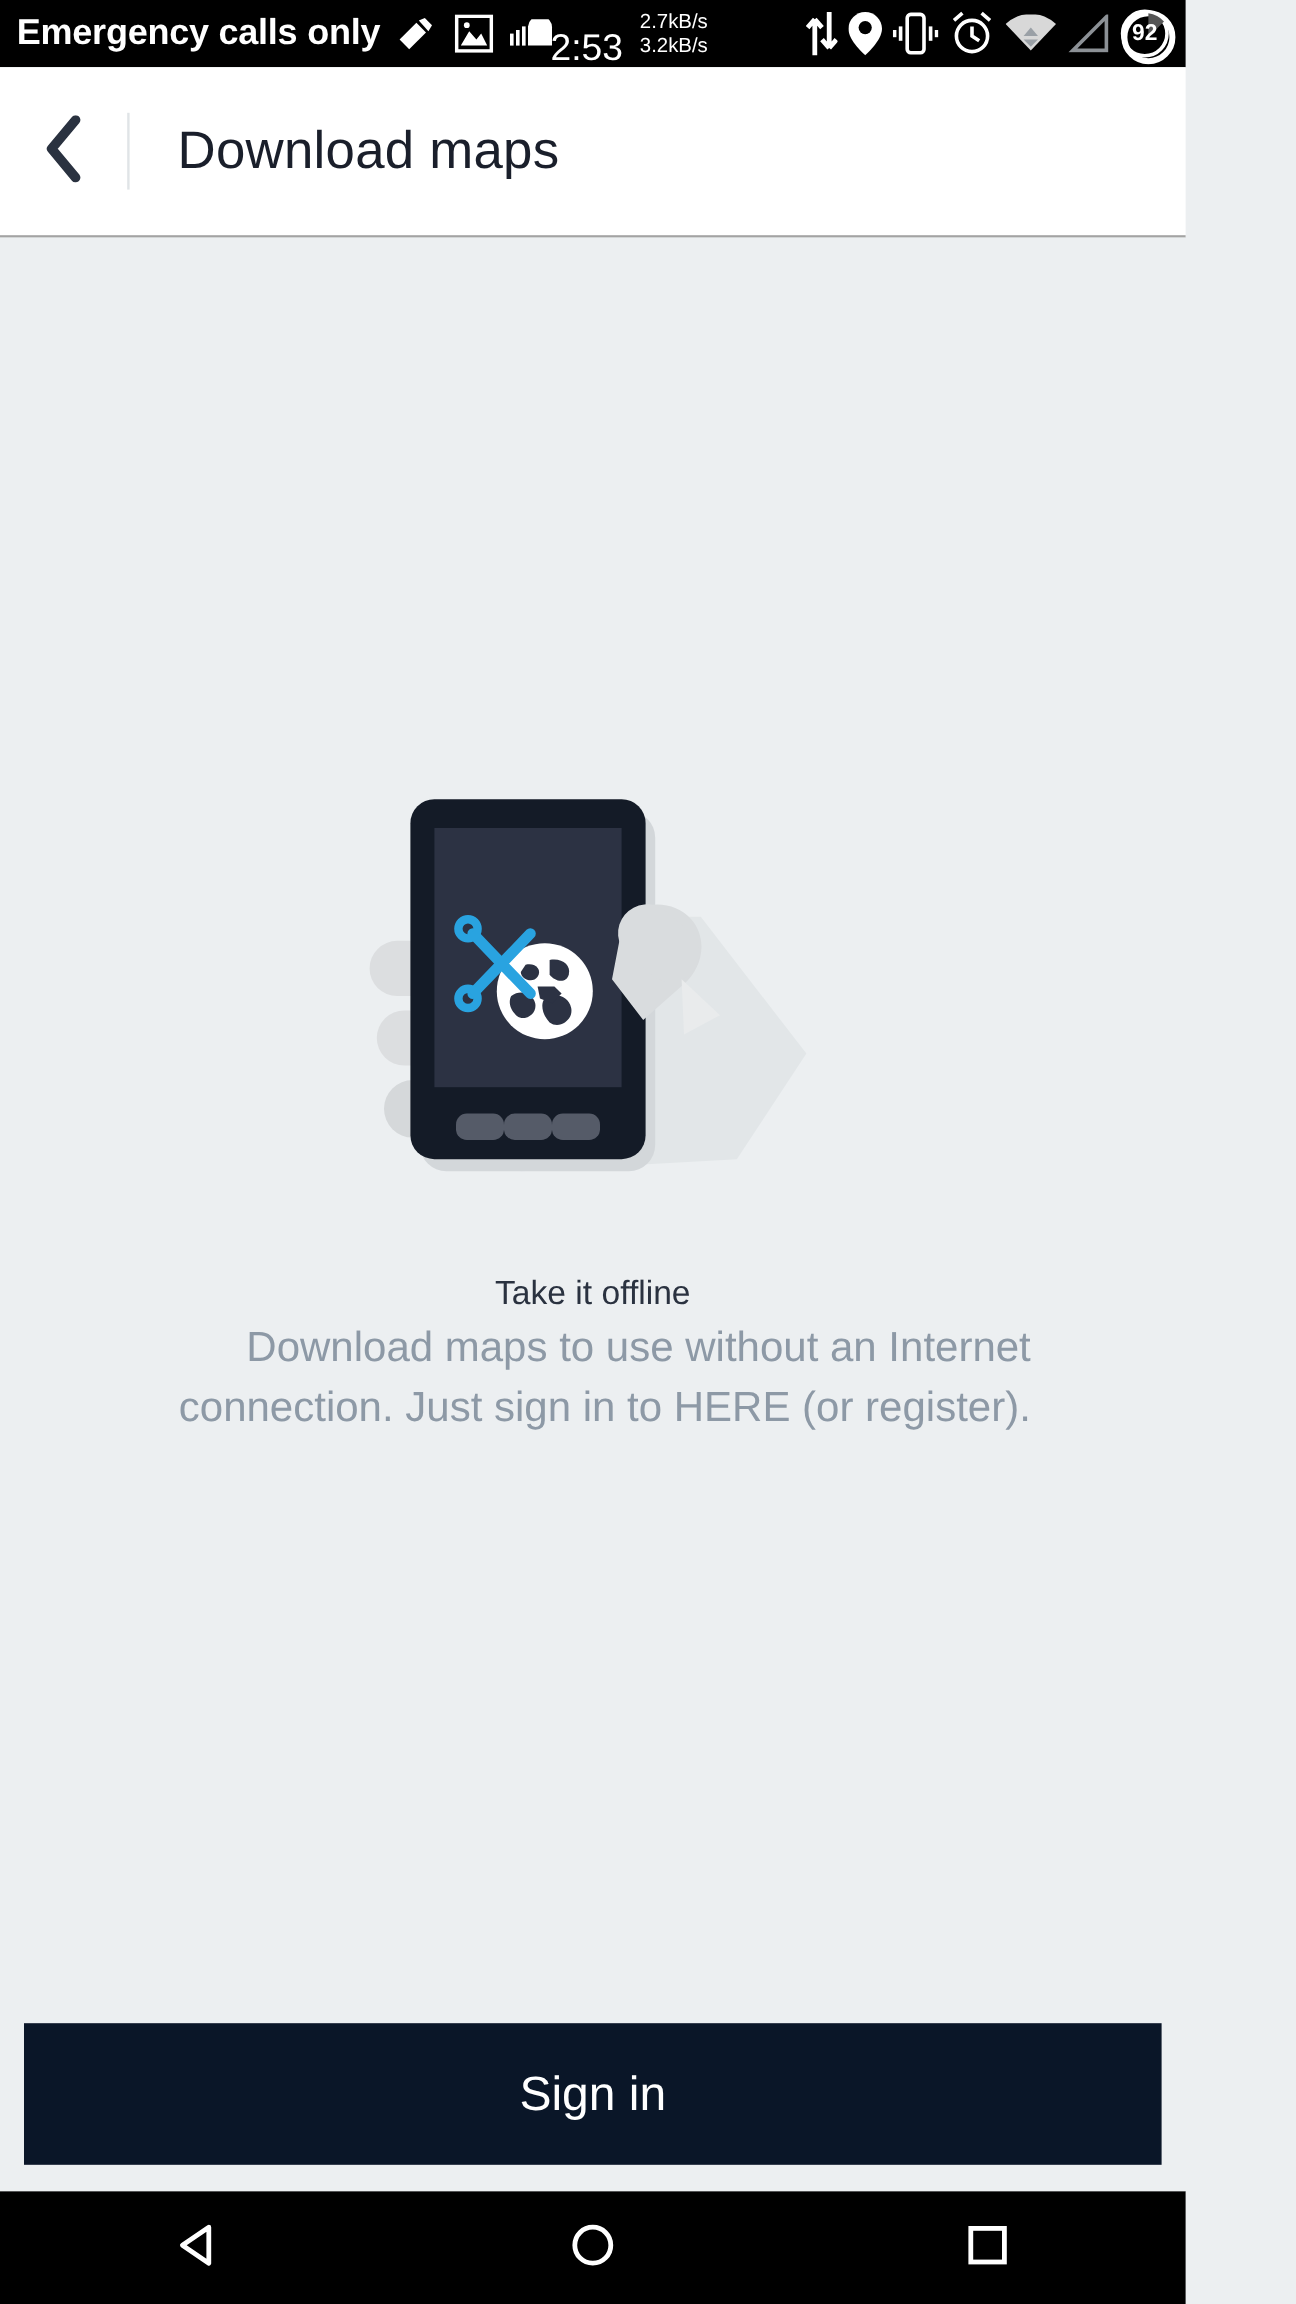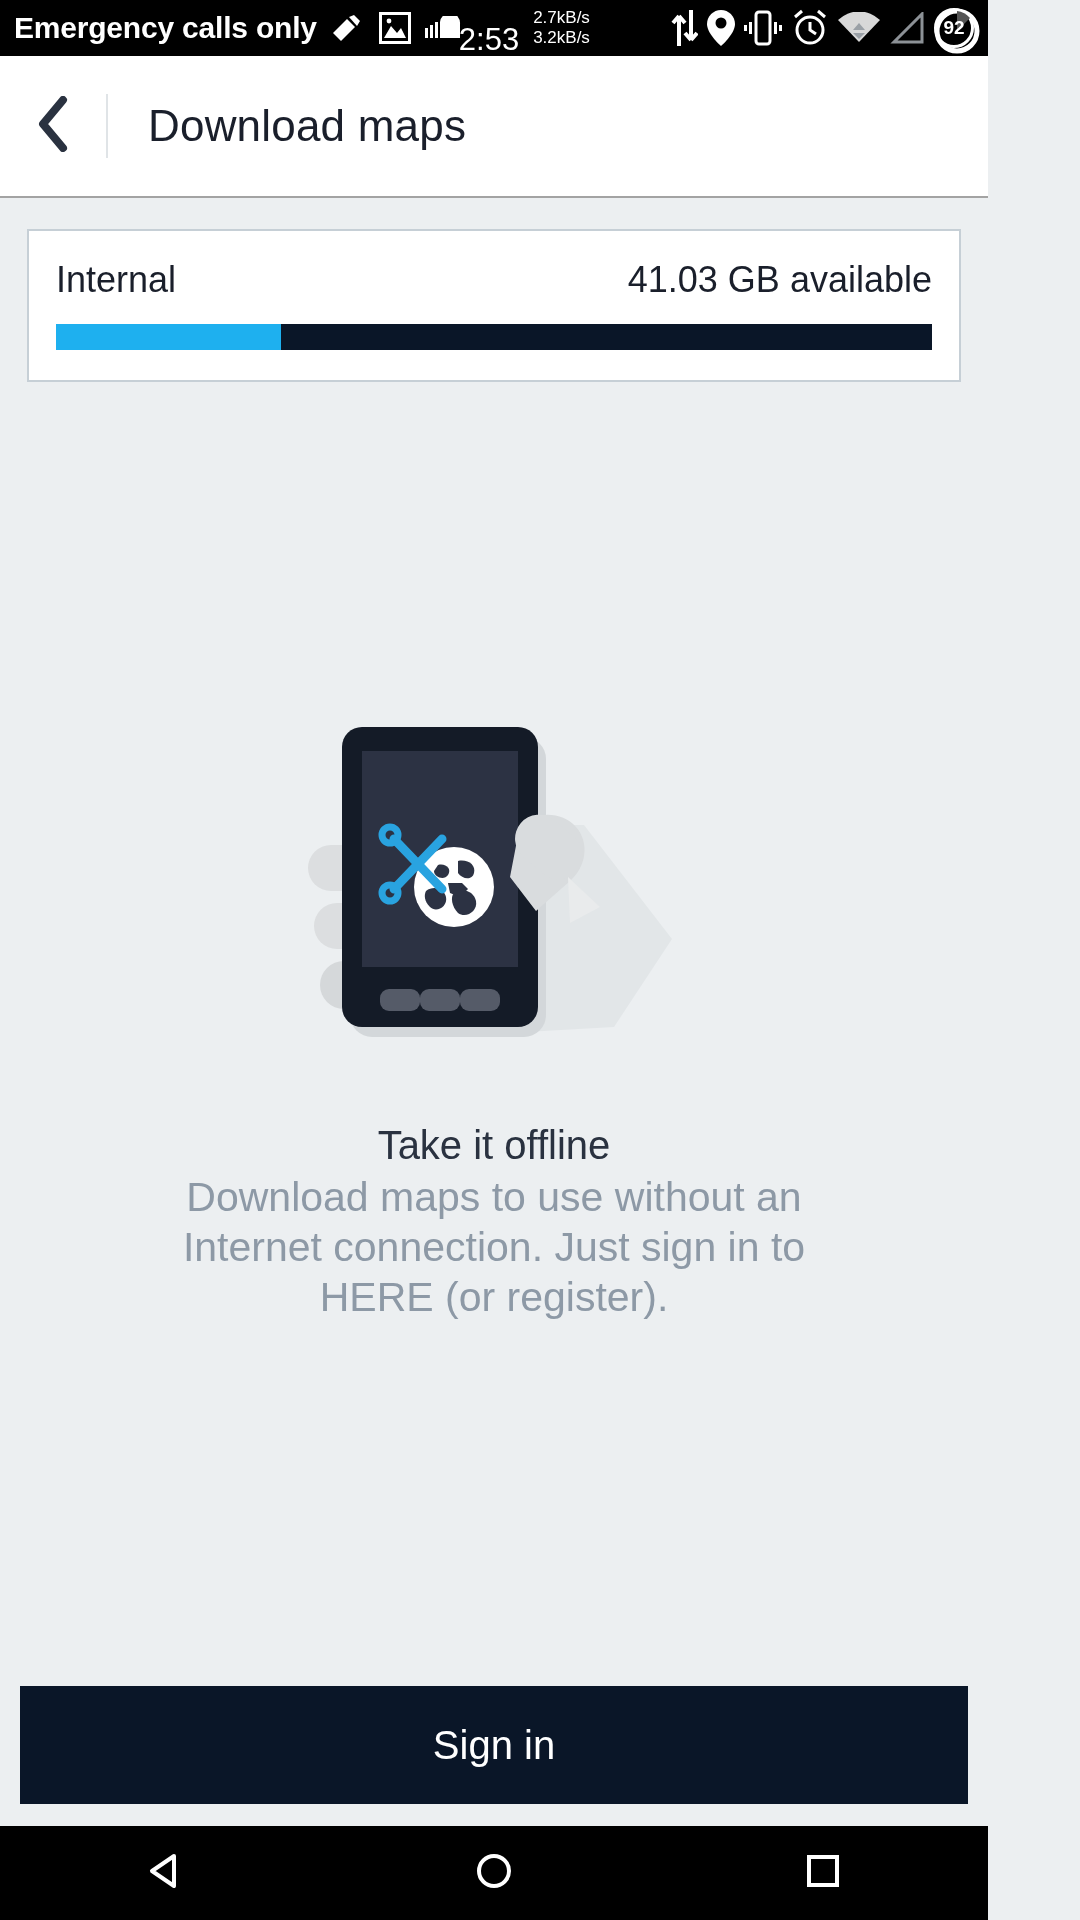--- a/index.html
+++ b/index.html
@@ -117,26 +117,26 @@
     align-items:center; justify-content:center;
     padding-bottom:40px;
     min-height:0;
   }
   .illustration {
     width:420px; height:360px;
     margin-bottom:56px;
     flex:0 0 auto;
   }
   .es-title {
-    font-size:40px; color:#2a3240; font-weight:400;
+    font-size:28px; color:#2a3240; font-weight:400;
     margin-bottom:4px; text-align:right;
   }
   .es-body {
-    font-size:41px; color:#8d99a6; font-weight:400;
-    text-align:center; line-height:50px;
+    font-size:35px; color:#8d99a6; font-weight:400;
+    text-align:right; line-height:50px;
     max-width:730px;
   }
 
   
   .actions {
     flex:0 0 auto;
     display:flex; gap:20px;
     padding:0 20px 22px 20px;
   }
   .action-btn {
@@ -263,29 +263,20 @@
           <path d="M28 4 L8 28 L28 52" stroke="#2a3240" stroke-width="8" fill="none" stroke-linecap="round" stroke-linejoin="round"></path>
         </svg>
       </span>
     </div>
     <div class="divider-v"></div>
     <div class="app-title">Download maps</div>
   </div>
 
   <div class="content">
 
-    <div class="storage-card">
-      <div class="storage-row">
-        <span class="storage-name">Internal</span>
-        <span class="storage-avail">41.03 GB available</span>
-      </div>
-      <div class="progress-track" style="background: rgb(10, 22, 40);">
-        <div class="progress-fill" id="storage-fill" style="width: 25.7%; background: rgb(30, 176, 239);"></div>
-      </div>
-    </div>
 
     <div class="empty-state">
 
       <div class="illustration">
         <svg width="420" height="360" viewBox="0 0 420 360">
 
           <path d="M208 118 L300 118 L388 232 L330 320 L150 330 Z" fill="#e2e6e8"></path>
 
           <rect x="24" y="138" width="96" height="46" rx="23" fill="#dcdee0"></rect>
           <rect x="30" y="196" width="90" height="46" rx="23" fill="#dcdee0"></rect>

